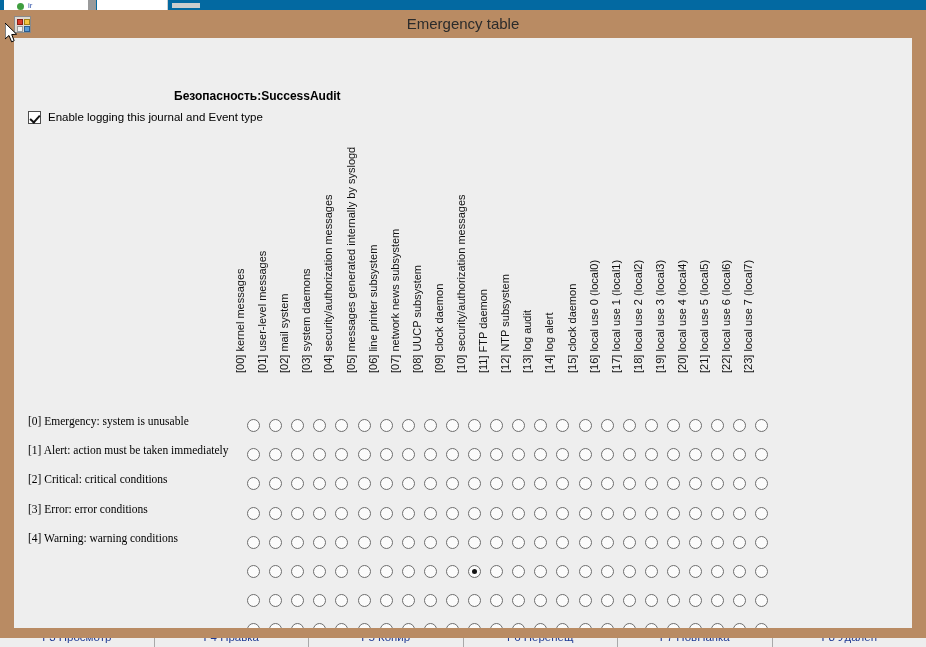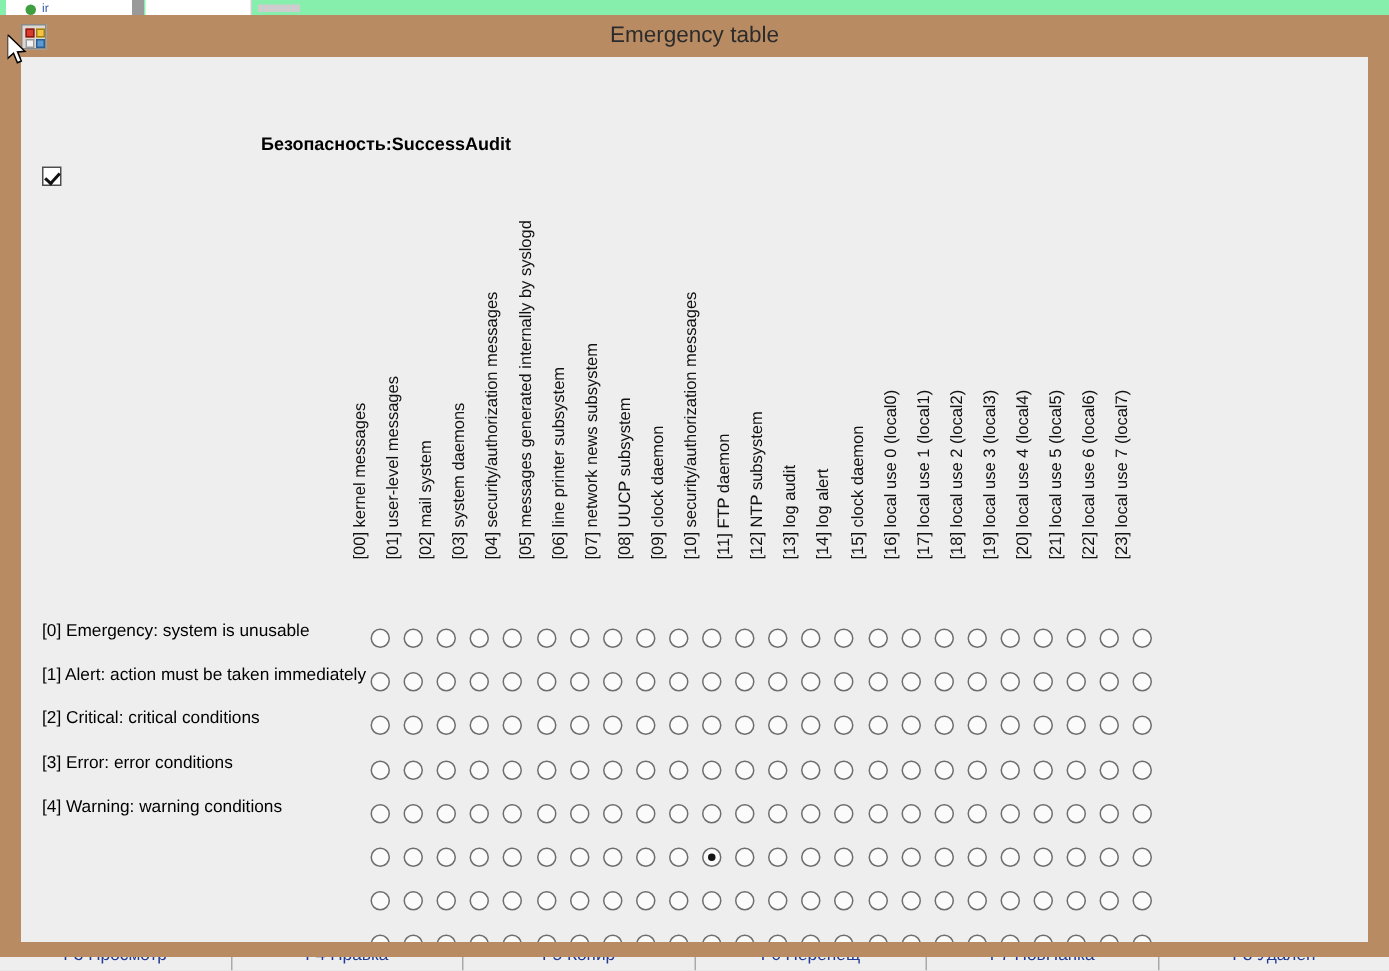--- a/index.html
+++ b/index.html
@@ -15,21 +15,21 @@
     font-size: 11px;
     color: #000;
     position: relative;
   }
 
   
   #bg-app-strip {
     position: absolute;
     left: 0; top: 0;
     width: 926px; height: 12px;
-    background: #86efac;
+    background: #0369a1;
     border-bottom: 1px solid #bfbfbf;
   }
   .bg-tab {
     position: absolute;
     top: 0;
     height: 12px;
     background: #ffffff;
     border-right: 1px solid #cfcfcf;
   }
   .bg-tab-icon {
@@ -183,20 +183,21 @@
     height: 250px;
   }
   .row-label {
     position: absolute;
     left: 14px;
     white-space: nowrap;
     font-size: 11.5px;
     color: #000;
     height: 14px;
     line-height: 14px;
+    font-family: Liberation Serif, serif;
   }
   .radio {
     position: absolute;
     width: 13px;
     height: 13px;
     border-radius: 50%;
     border: 1px solid #6e6e6e;
     background: #fbfbfb;
     box-sizing: border-box;
   }
@@ -273,20 +274,21 @@
     </div>
     <div id="title-text">Emergency table</div>
   </div>
 
   <div id="client">
 
     <div id="journal-heading">Безопасность:SuccessAudit</div>
 
     <div id="enable-logging-row">
       <span id="enable-logging-checkbox"></span>
+      <span id="enable-logging-label">Enable logging this journal and Event type</span>
     </div>
 
     <div id="matrix">
         <div class="col-header-wrap" style="left: 232px; height: 250px;">
           <div class="col-header">[00] kernel messages</div>
         </div>
         <div class="col-header-wrap" style="left: 254.1px; height: 250px;">
           <div class="col-header">[01] user-level messages</div>
         </div>
         <div class="col-header-wrap" style="left: 276.2px; height: 250px;">

